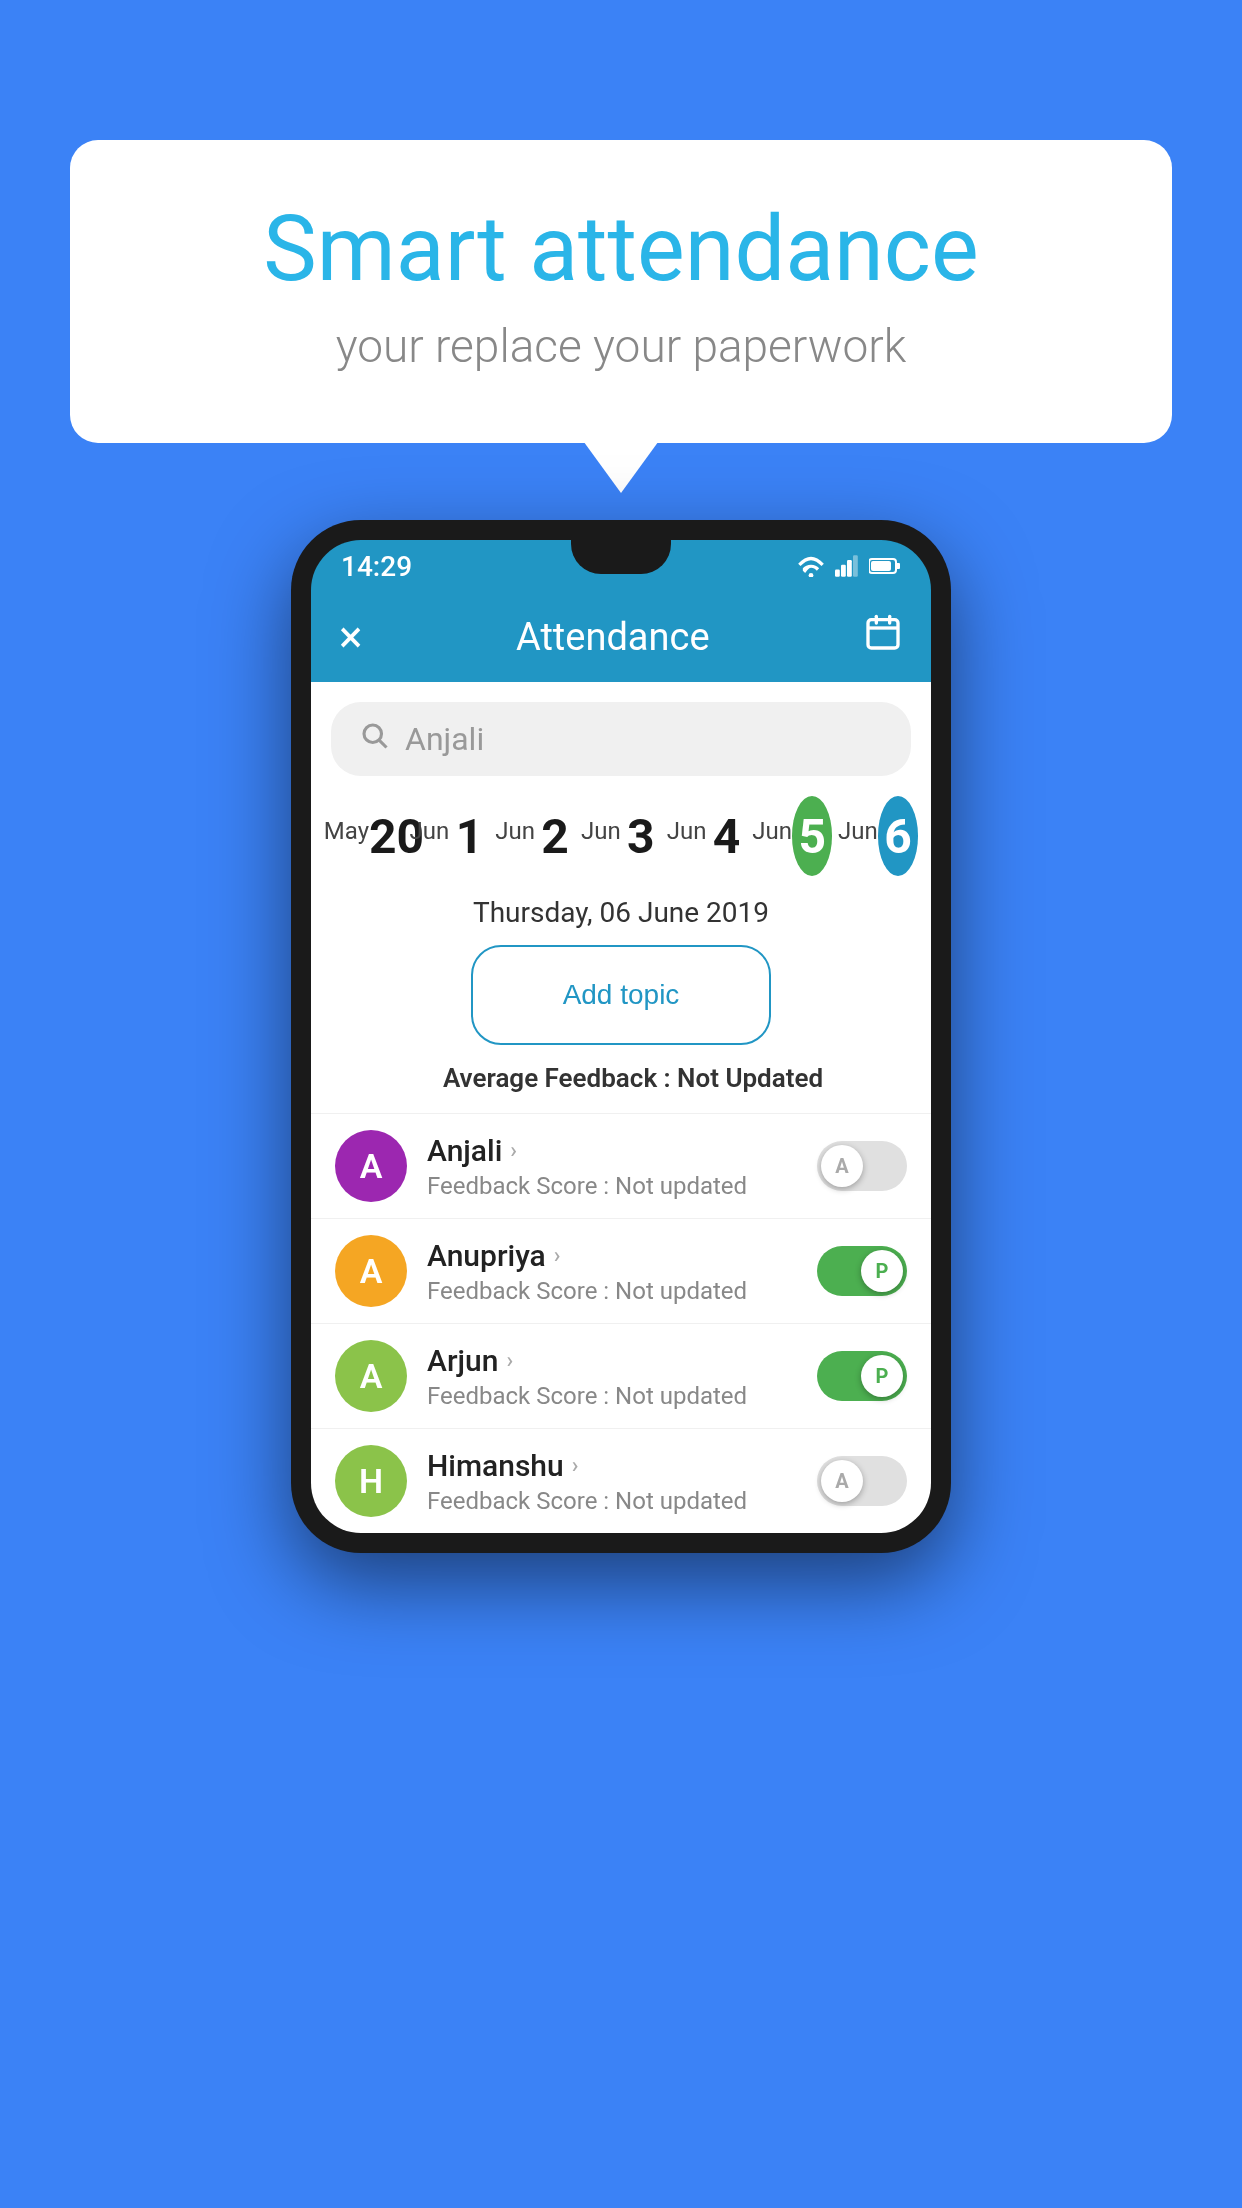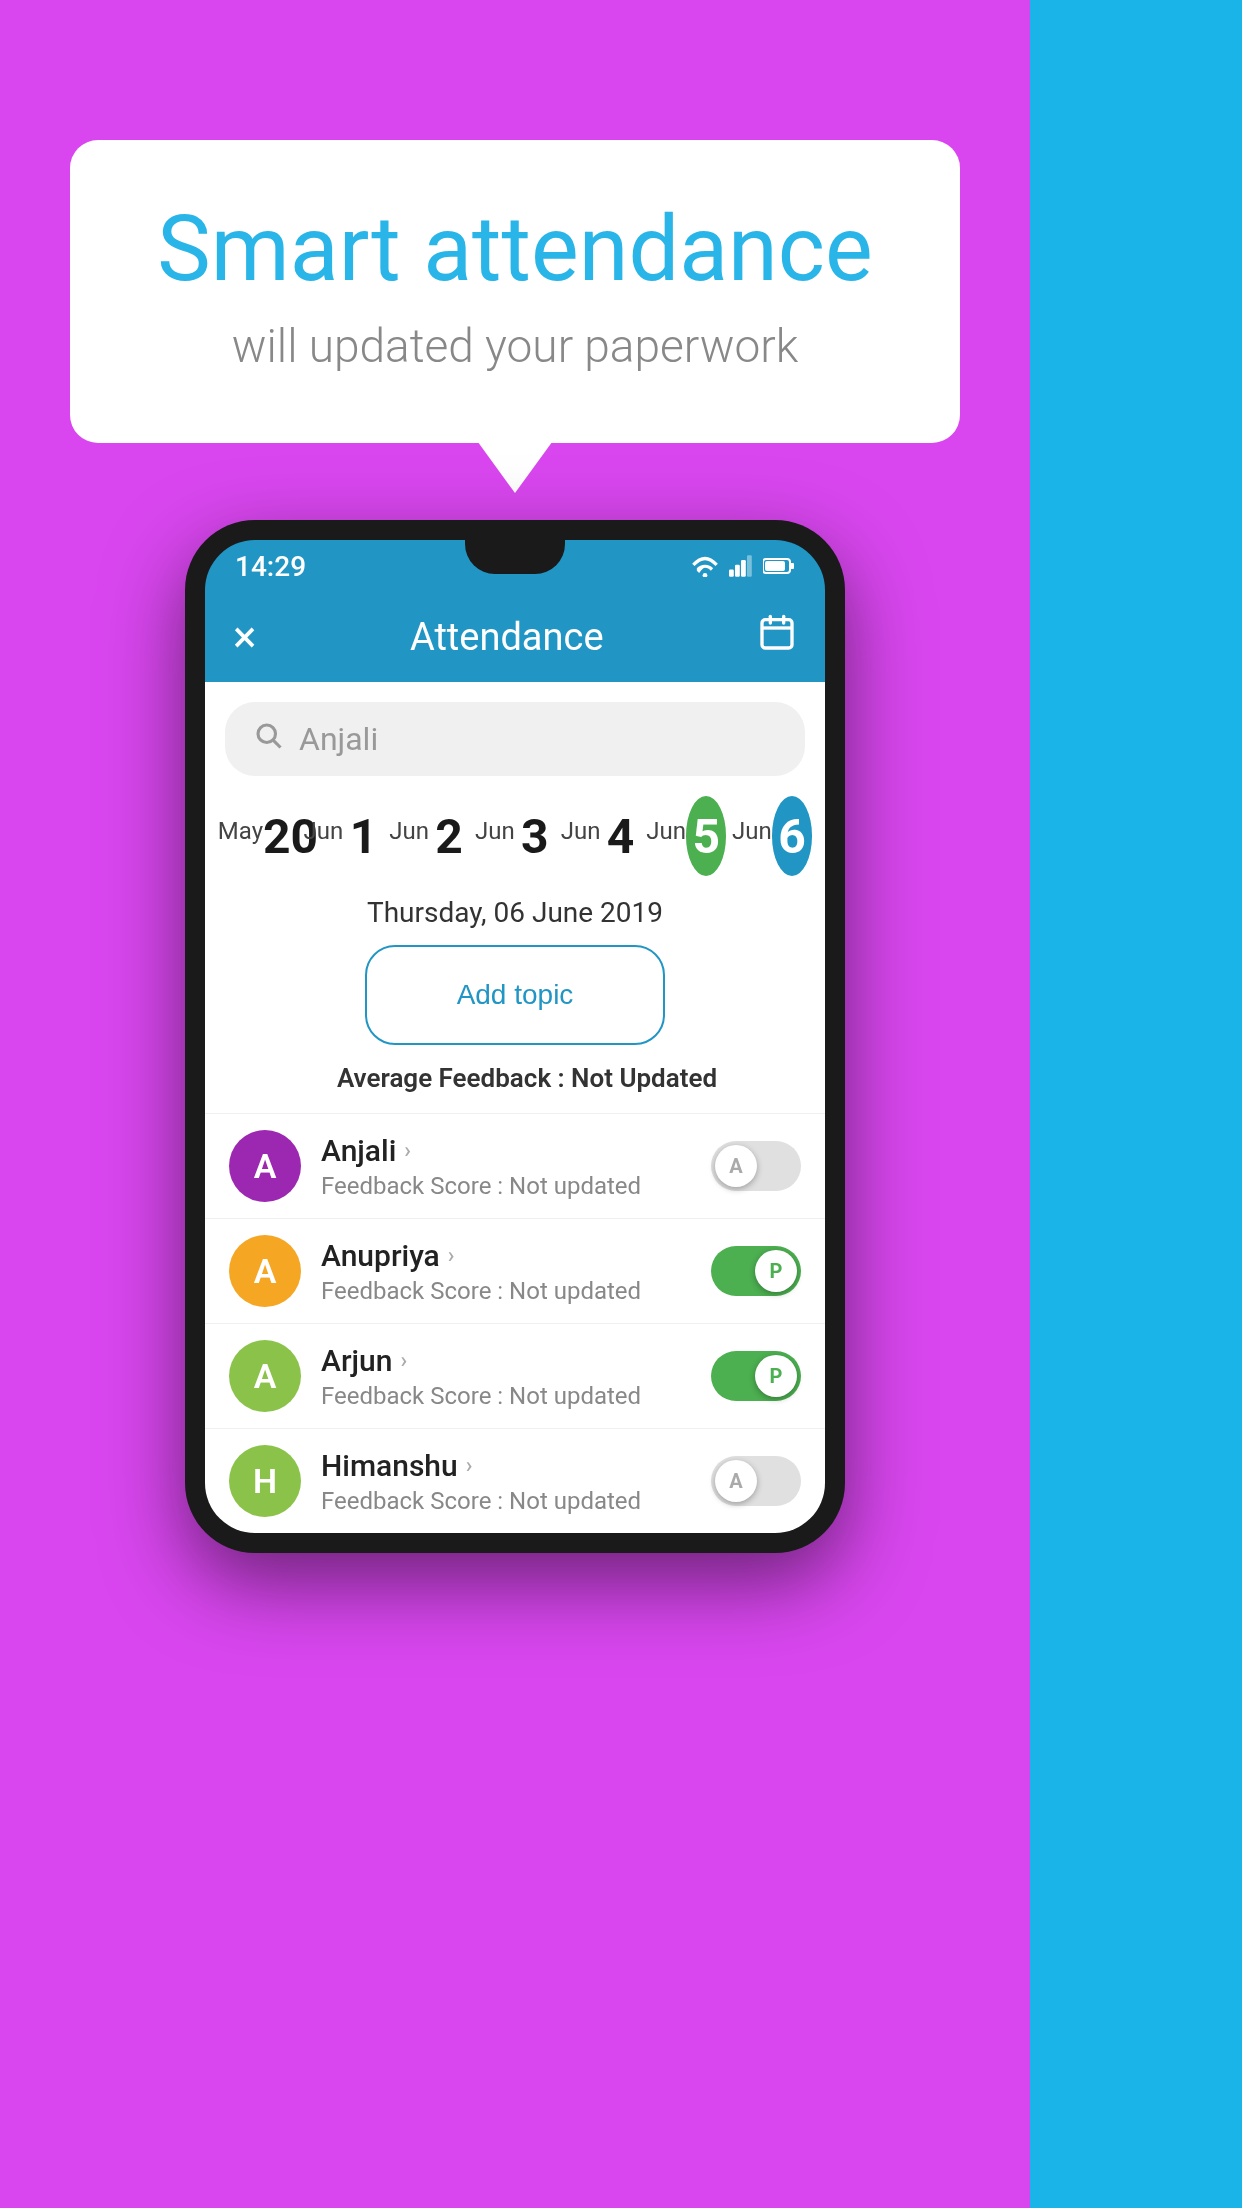--- a/index.html
+++ b/index.html
@@ -338,26 +338,26 @@
     }
 
     .toggle.on .toggle-knob {
       color: #4caf50;
     }
 
   </style>
 </head>
 <body>
 
-<div style="width:1030px;height:2208px;background:#d946ef;position:relative;">
+<div style="width:1242px;height:2208px;background:#3b82f6;position:relative;">
 
   <div class="speech-bubble-container">
     <div class="speech-bubble">
       <div class="title">Smart attendance</div>
-      <div class="subtitle">will updated your paperwork</div>
+      <div class="subtitle">your replace your paperwork</div>
     </div>
   </div>
 
   <div class="phone-container">
     <div class="phone-outer">
 
       <div class="status-bar">
         <span class="status-time">14:29</span>
         <div class="notch"></div>
         <div class="status-icons">

